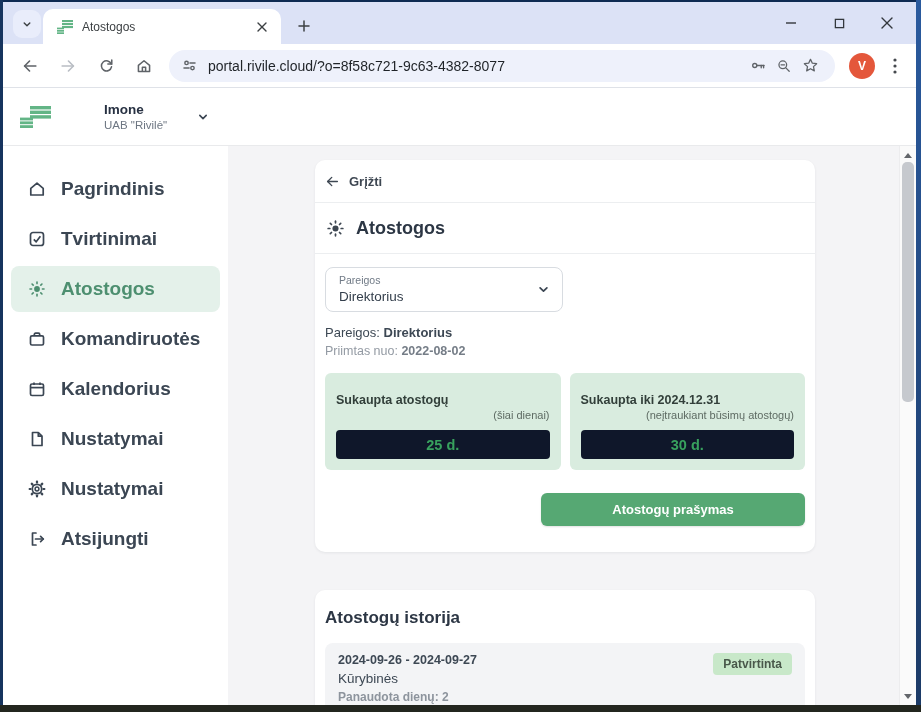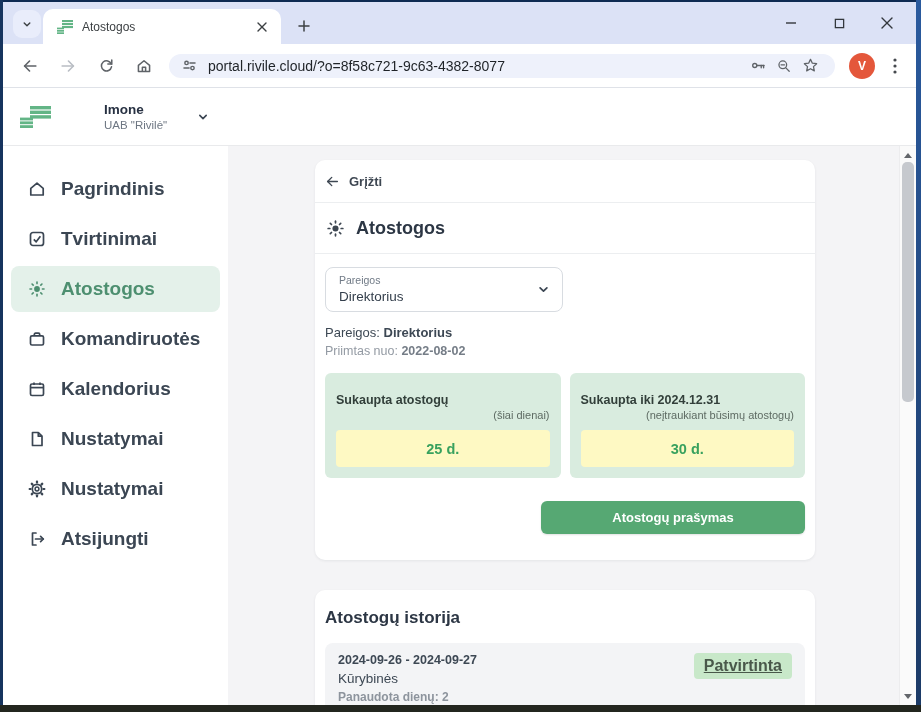--- a/index.html
+++ b/index.html
@@ -20,21 +20,21 @@
   .tab-title{font-size:12px;color:#3c4043;flex:1;margin-left:9px;white-space:nowrap;overflow:hidden;}
   .tab-close{width:18px;height:18px;border-radius:50%;display:flex;align-items:center;justify-content:center;cursor:pointer;}
   .new-tab{position:absolute;left:288px;top:11px;width:26px;height:26px;border-radius:50%;display:flex;align-items:center;justify-content:center;cursor:pointer;}
   .win-controls{position:absolute;right:8px;top:0;height:42px;display:flex;align-items:center;gap:22px;padding-right:8px;}
   .win-btn{width:26px;height:26px;display:flex;align-items:center;justify-content:center;cursor:pointer;}
 
   
   .toolbar{position:absolute;left:3px;top:44px;width:913px;height:44px;background:#ffffff;border-bottom:1px solid #dfe2e8;display:flex;align-items:center;}
   .nav-btn{width:30px;height:30px;display:flex;align-items:center;justify-content:center;margin-left:8px;cursor:pointer;}
   .nav-btn:first-child{margin-left:12px;}
-  .omnibox{margin-left:10px;width:666px;height:24px;background:#eef1fb;border-radius:16px;display:flex;align-items:center;padding:8px 12px;cursor:text;}
+  .omnibox{margin-left:10px;width:666px;height:32px;background:#eef1fb;border-radius:16px;display:flex;align-items:center;padding:8px 12px;cursor:text;}
   .omni-url{flex:1;font-size:14px;color:#1f2328;margin-left:10px;white-space:nowrap;overflow:hidden;}
   .omni-ic{width:26px;height:26px;display:flex;align-items:center;justify-content:center;cursor:pointer;}
   .avatar{width:26px;height:26px;border-radius:50%;background:#e4573b;color:#fff;font-size:12px;font-weight:700;display:flex;align-items:center;justify-content:center;margin-left:14px;cursor:pointer;}
   .kebab{width:24px;height:26px;display:flex;align-items:center;justify-content:center;margin-left:8px;cursor:pointer;}
 
   
   .app-header{position:absolute;left:3px;top:88px;width:913px;height:58px;background:#fff;border-bottom:1px solid #e9eaec;display:flex;align-items:center;}
   .logo{margin-left:16px;}
   .company{margin-left:52px;}
   .company-label{font-size:13.5px;font-weight:700;color:#273142;}
@@ -64,30 +64,30 @@
   .select .chev{position:absolute;right:10px;top:13px;}
   .info{margin-top:13px;}
   .info-line1{font-size:13px;color:#3d4854;}
   .info-line1 b{font-weight:700;}
   .info-line2{font-size:12.5px;color:#939aa3;margin-top:4px;}
   .info-line2 b{font-weight:700;color:#757d87;}
   .sum-row{display:flex;gap:9px;margin-top:15px;}
   .sum-card{flex:1;background:#d9ecdf;border-radius:6px;padding:20px 11px 11px 11px;}
   .sum-title{font-size:12.5px;font-weight:700;color:#323f3a;}
   .sum-sub{font-size:11px;color:#5e6b63;margin-top:2px;text-align:right;}
-  .sum-box{margin-top:9px;background:#fef9c3;border-radius:4px;height:37px;display:flex;align-items:center;justify-content:center;}
+  .sum-box{margin-top:9px;background:#0f172a;border-radius:4px;height:29px;display:flex;align-items:center;justify-content:center;}
   .sum-val{font-size:14.5px;font-weight:700;color:#38a15e;}
   .btn-row{display:flex;justify-content:flex-end;margin-top:23px;}
   .green-btn{width:264px;height:33px;background:#56a873;border:none;border-radius:6px;color:#fff;font-size:13px;font-weight:700;font-family:inherit;cursor:pointer;box-shadow:0 1px 2px rgba(0,0,0,.12);}
   .hist-head{padding:18px 10px 0 10px;font-size:17px;font-weight:700;color:#2c3644;}
   .hist-item{margin:15px 10px 0 10px;background:#f3f4f6;border-radius:8px;padding:10px 13px;position:relative;min-height:80px;}
   .hist-dates{font-size:12.5px;font-weight:700;color:#3d4854;}
   .hist-type{font-size:13.5px;color:#3d4854;margin-top:4px;}
   .hist-used{font-size:12px;font-weight:600;color:#8d949d;margin-top:4px;}
-  .badge{position:absolute;right:13px;top:10px;background:#c8e8c9;border-radius:4px;padding:4px 10px;font-size:16px;font-weight:700;color:#49584a;text-decoration:underline;}
+  .badge{position:absolute;right:13px;top:10px;background:#c8e8c9;border-radius:4px;padding:4px 10px;font-size:12px;font-weight:700;color:#49584a;}
 
   
   .scrollbar{position:absolute;left:899px;top:146px;width:17px;height:559px;background:#fafafa;border-left:1px solid #ececee;}
   .sb-arrow{position:absolute;left:0;width:16px;height:14px;display:flex;align-items:center;justify-content:center;cursor:pointer;}
   .sb-up{top:2px;} .sb-down{bottom:2px;}
   .tri-up{width:0;height:0;border-left:4px solid transparent;border-right:4px solid transparent;border-bottom:5px solid #63666b;}
   .tri-down{width:0;height:0;border-left:4px solid transparent;border-right:4px solid transparent;border-top:5px solid #63666b;}
   .sb-thumb{position:absolute;left:2px;top:16px;width:12px;height:240px;background:#c6c9ce;border-radius:5px;cursor:grab;}
 </style>
 </head>

